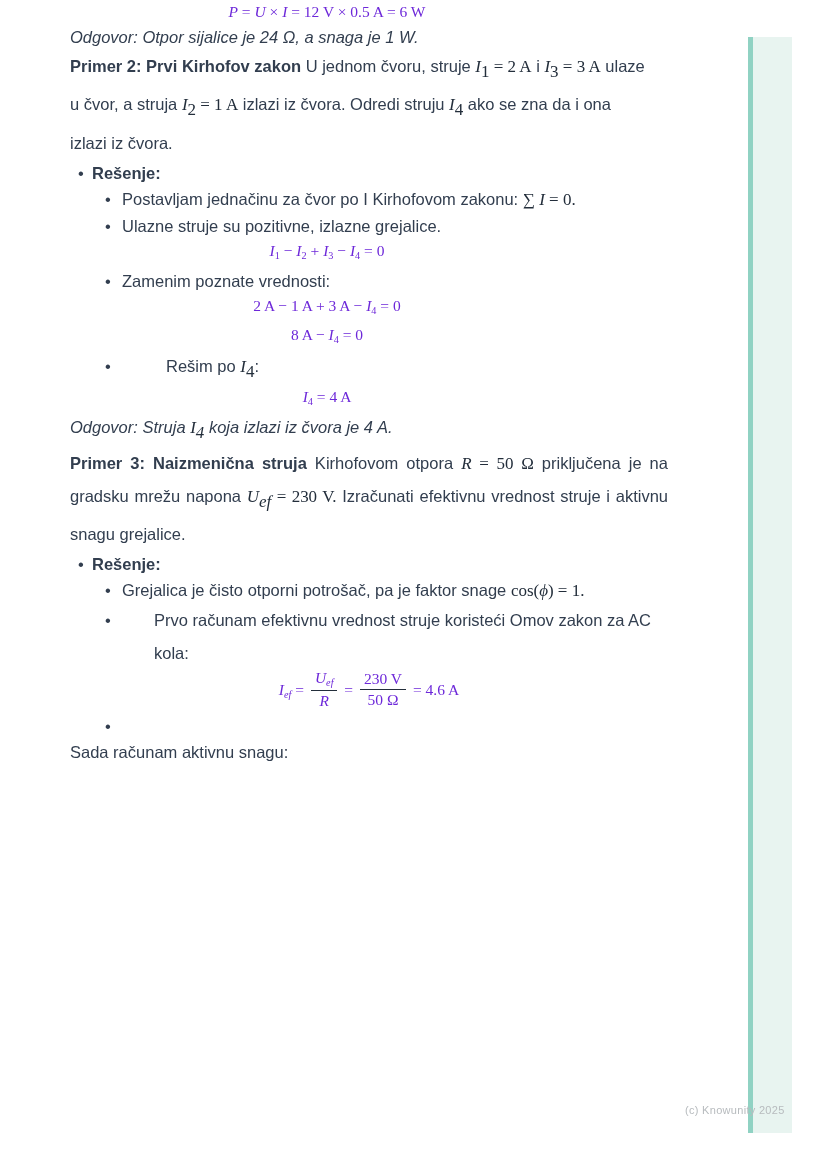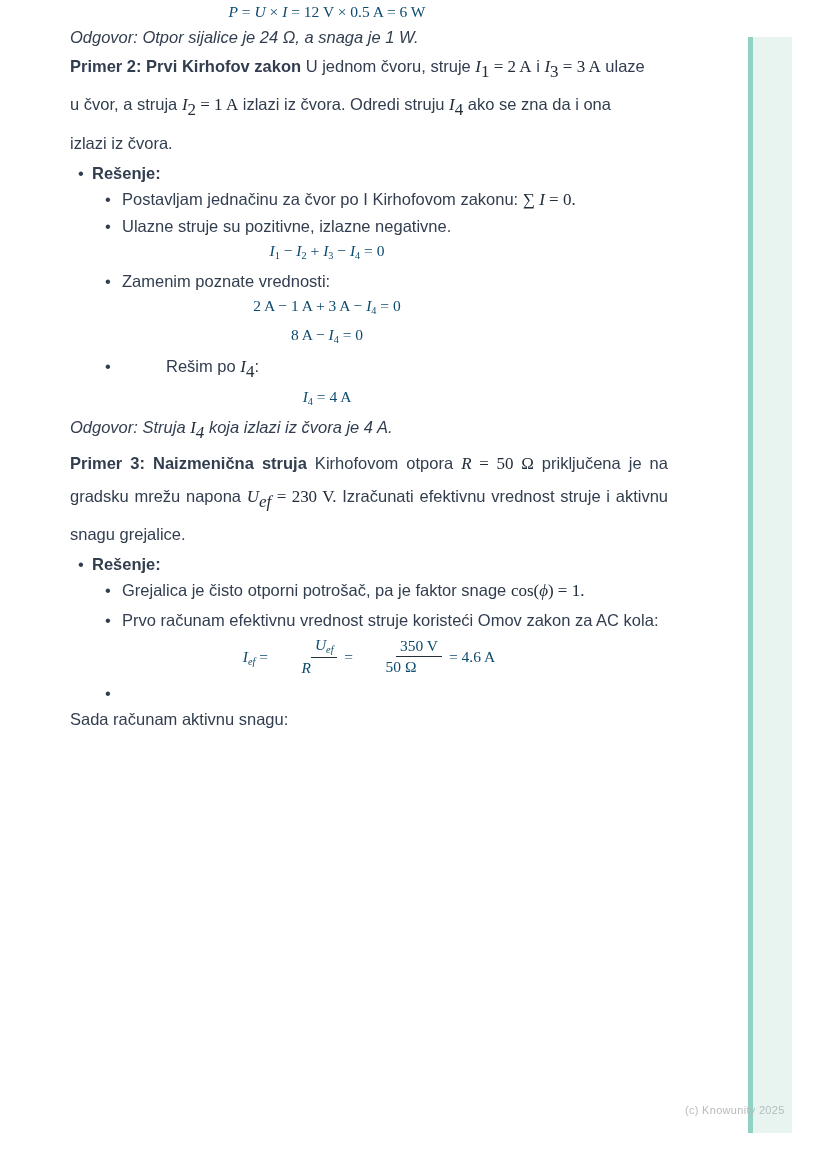--- a/index.html
+++ b/index.html
@@ -20,33 +20,33 @@
 
   
   .it{font-style:italic;}
   .bd{font-weight:700;margin-top:41px;}
   .sb{font-size:.66em;vertical-align:-.32em;}
   .mm{font-family:"Liberation Serif","DejaVu Serif",serif;font-size:1.03em;color:#232e3b;}
 
   
   .fx{
     font-family:"Liberation Serif","DejaVu Serif",serif;font-size:15.5px;line-height:24px;
-    text-align:center;color:#0c4a6e;
+    text-align:center;color:#6d28d9;
   }
   .fx-p1{margin-top:48px;padding-right:84px;}
   .fx-kirchhoff{margin-top:18px;padding-right:84px;}
   .fx-substituted{margin-top:19px;padding-right:84px;}
   .fx-simplified{margin-top:42px;padding-right:84px;}
   .fx-result{margin-top:27px;padding-right:84px;}
   .fx-ief{margin-top:7px;}
   .fx-power-ac{margin-top:19px;padding-right:148px;}
 
   .frac{display:inline-flex;flex-direction:column;align-items:center;vertical-align:middle;
         margin:0 3px;line-height:1.3;transform:translateY(-2px);}
-  .fnum{padding:0 4px;border-bottom:1px solid #232e3b;margin-left:36px;}
+  .fnum{padding:0 4px;border-bottom:1px solid #232e3b;}
   .fden{padding:0 4px;}
 
   
   .answer{font-style:italic;margin-left:47px;line-height:26px;}
   .a1{margin-top:33px;}
   .a2{margin-top:29px;}
 
   
   .para{line-height:33px;}
   .p2{margin-top:14px;text-align:left;width:578px;}
@@ -59,21 +59,21 @@
   .li2{display:flex;line-height:26px;}
   .li2 .dot{flex:0 0 17px;margin-left:35px;}
   .li2 .txt{flex:1;}
   .dot::before{content:"\2022";}
   .b-postavljam{margin-top:6px;}
   .b-ulazne{margin-top:7px;}
   .b-zamenim{margin-top:40px;}
   .b-resim{margin-top:33px;gap:44px;}
   .l1b{margin-top:8px;}
   .b-grejalica{margin-top:1px;}
-  .b-prvo{margin-top:5px;line-height:33px;}
+  .b-prvo{margin-top:5px;line-height:33px;gap:32px;}
   .b-sada{margin-top:26px;flex-direction:column;}
 </style>
 </head>
 <body>
 
 <div class="page">
   <div class="accent-strip"></div>
 
   <main class="content">
 
@@ -88,21 +88,21 @@
       <span class="lbl">Rešenje:</span>
     </div>
 
     <div class="li2 b-postavljam">
       <span class="dot"></span>
       <span class="txt"><span>Postavljam jednačinu za čvor po I Kirhofovom zakonu: </span><span class="mm">∑ </span><span class="mm it">I</span><span class="mm"> = 0.</span></span>
     </div>
 
     <div class="li2 b-ulazne">
       <span class="dot"></span>
-      <span class="txt"><span>Ulazne struje su pozitivne, izlazne negativne.</span></span>
+      <span class="txt"><span>Ulazne struje su pozitivne, izlazne grejalice.</span></span>
     </div>
 
     <div class="fx fx-kirchhoff"><span class="it">I</span><span class="sb">1</span><span> − </span><span class="it">I</span><span class="sb">2</span><span> + </span><span class="it">I</span><span class="sb">3</span><span> − </span><span class="it">I</span><span class="sb">4</span><span> = 0</span></div>
 
     <div class="li2 b-zamenim">
       <span class="dot"></span>
       <span class="txt"><span>Zamenim poznate vrednosti:</span></span>
     </div>
 
     <div class="fx fx-substituted"><span>2 A − 1 A + 3 A − </span><span class="it">I</span><span class="sb">4</span><span> = 0</span></div>
@@ -132,21 +132,21 @@
 
     <div class="li2 b-prvo">
       <span class="dot"></span>
       <span class="txt"><span>Prvo računam efektivnu vrednost struje koristeći Omov zakon za AC kola:</span></span>
     </div>
 
     <div class="fx fx-ief"><span class="it">I</span><span class="it sb">ef</span><span> = </span><span class="frac">
           <span class="fnum"><span class="it">U</span><span class="it sb">ef</span></span>
           <span class="fden"><span class="it">R</span></span>
         </span><span> = </span><span class="frac">
-          <span class="fnum"><span>350 V</span></span>
+          <span class="fnum"><span>230 V</span></span>
           <span class="fden"><span>50 Ω</span></span>
         </span><span> = 4.6 A</span></div>
 
     <div class="li2 b-sada">
       <span class="dot"></span>
       <span class="txt"><span>Sada računam aktivnu snagu:</span></span>
     </div>
 
 
   </main>

